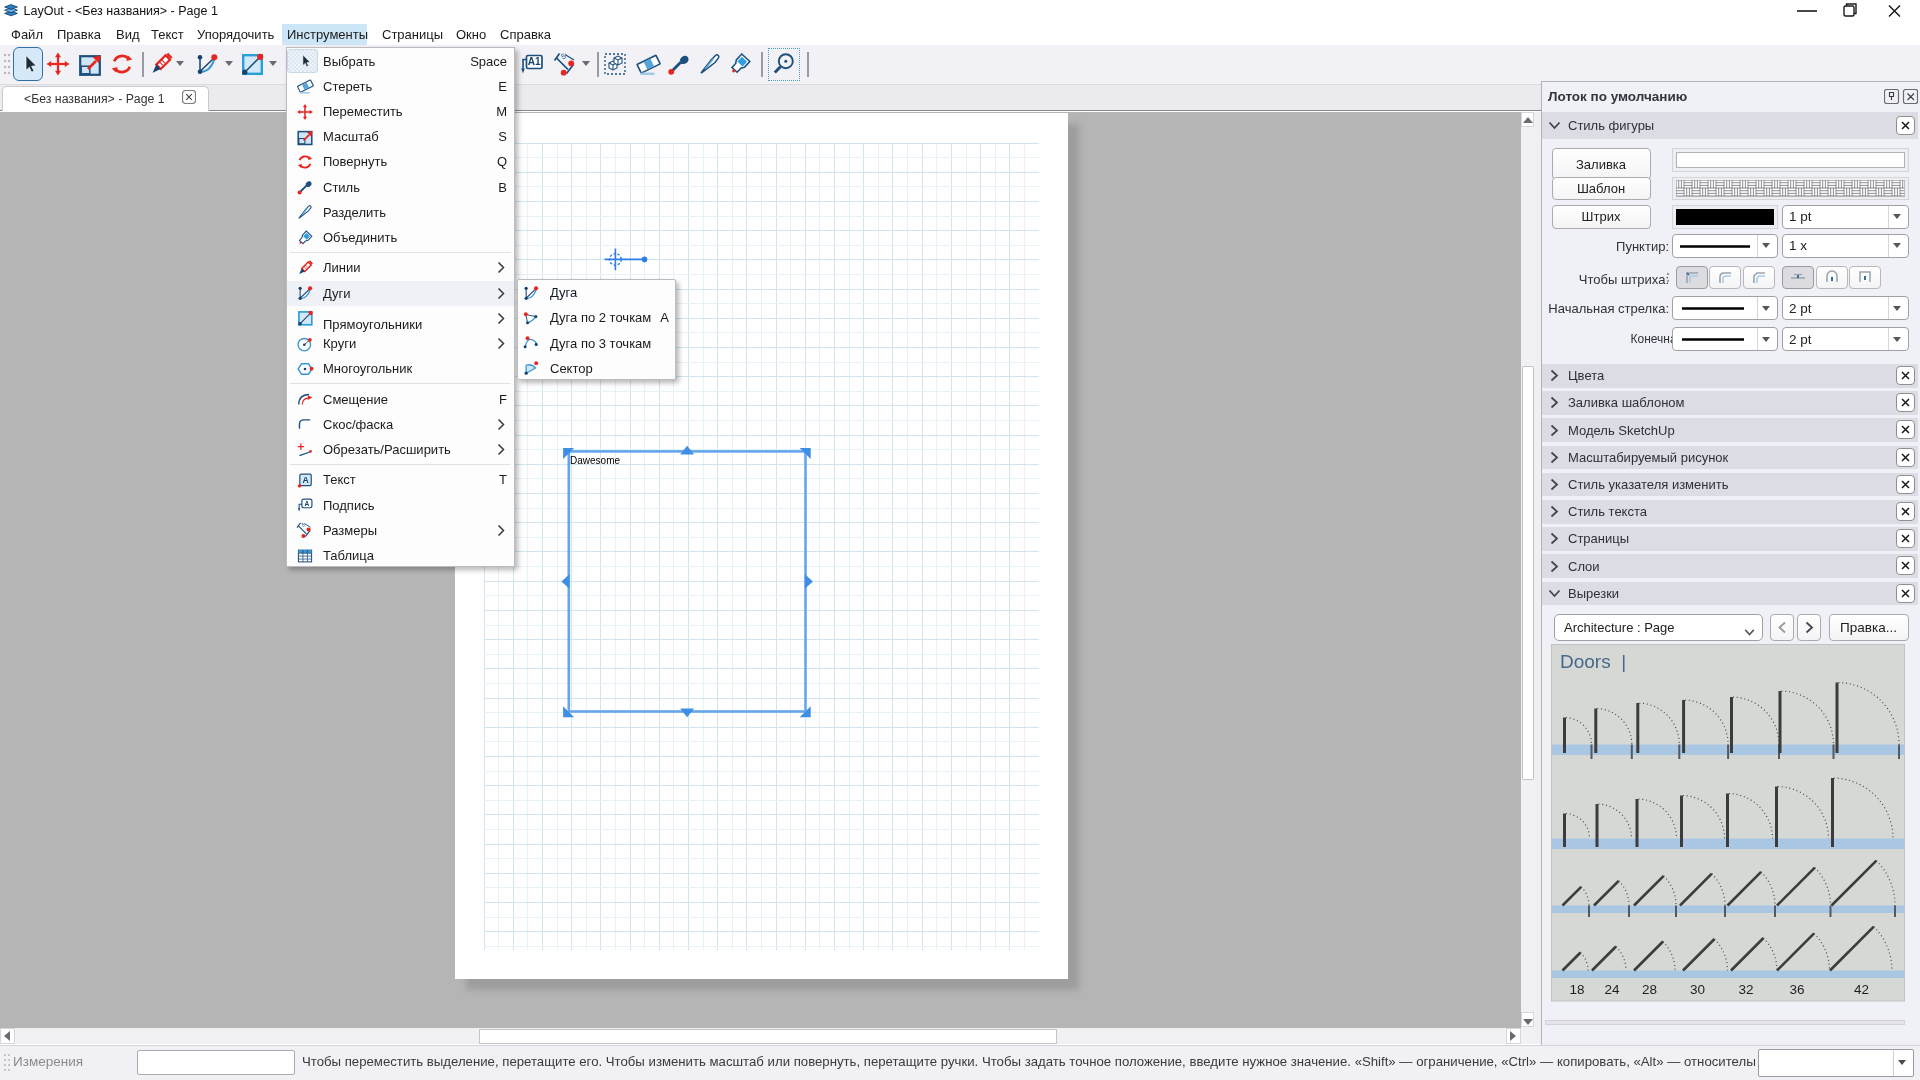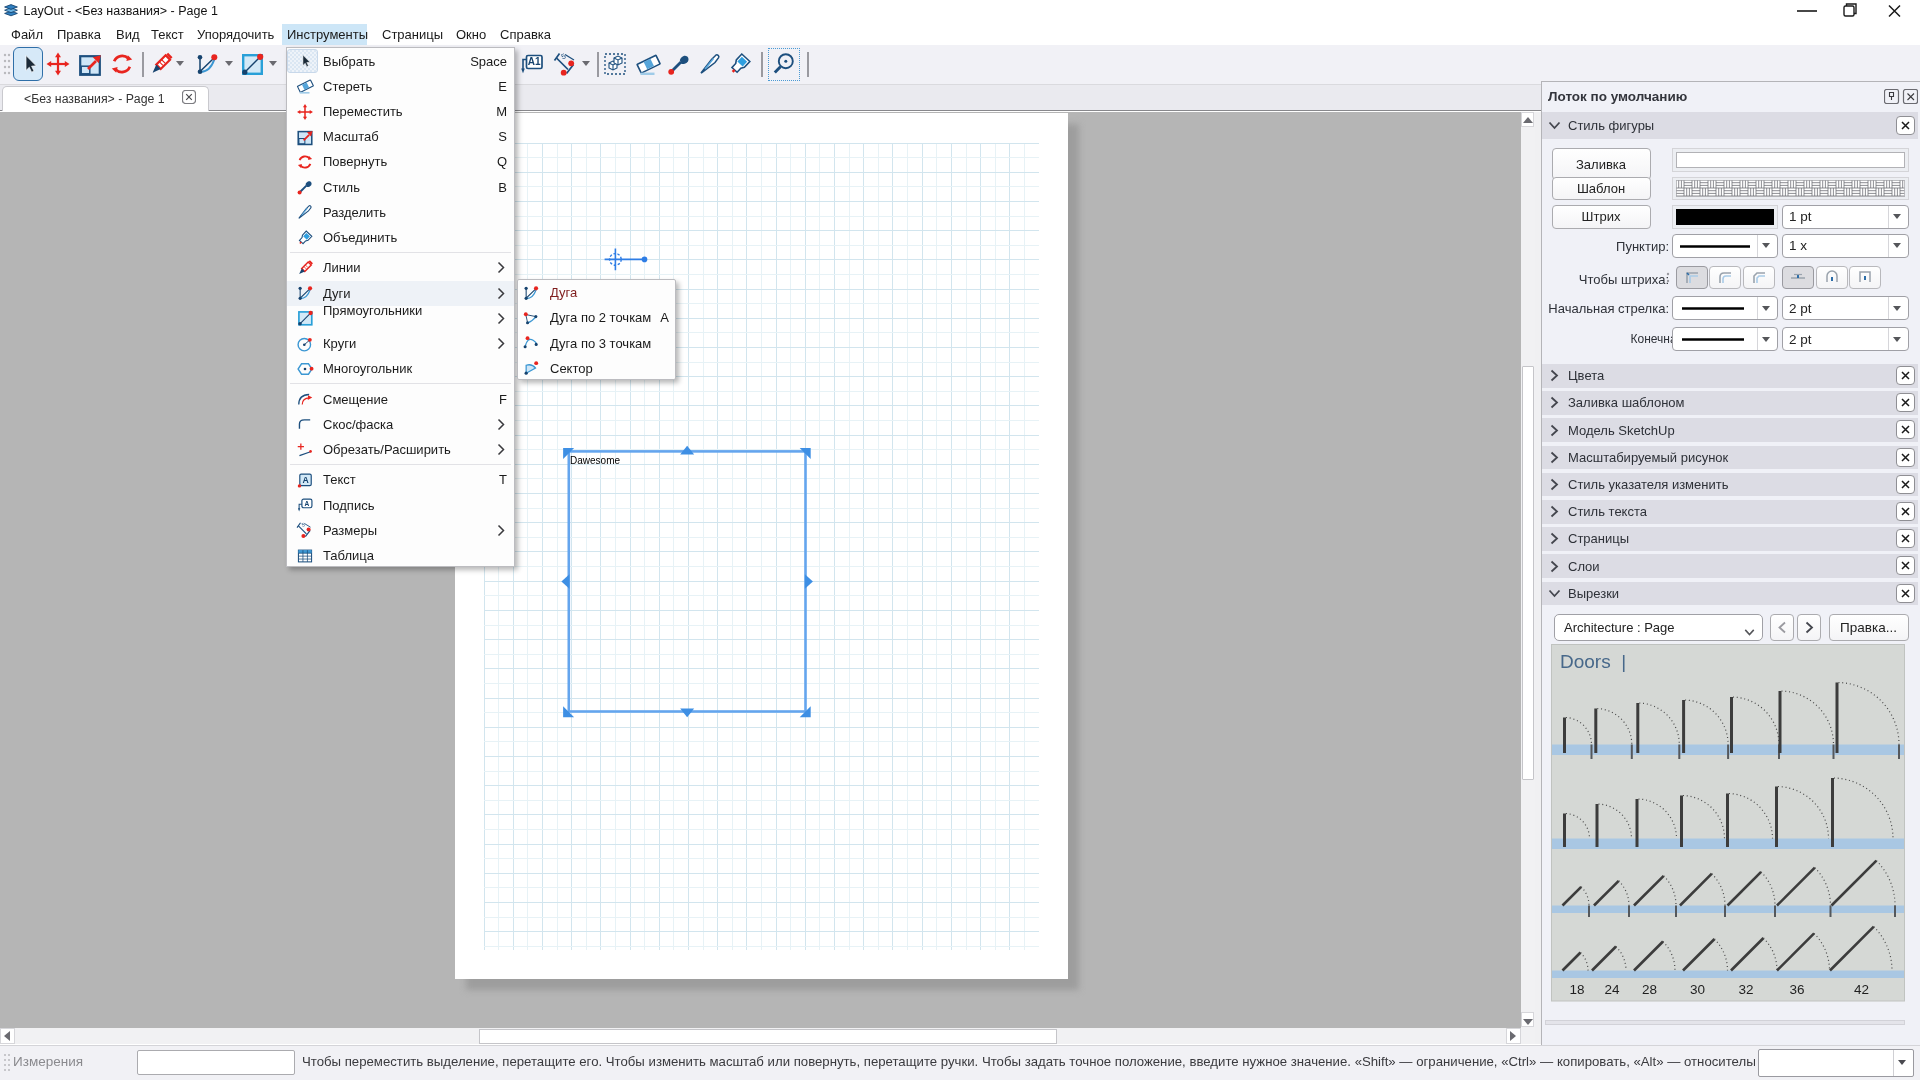--- a/index.html
+++ b/index.html
@@ -817,21 +817,21 @@
 <svg style="position:absolute;left:296px;top:284.09999999999997px" width="18" height="18">
     <use href="#i-arc"></use>
   </svg>
 <div class="abs" style="left:323px;top:285.49999999999994px;font-size:13px;color:#1b1b1b">Дуги</div>
 <svg class="abs" style="left:497px;top:286.49999999999994px" width="8" height="13">
     <path d="M1.5 1.5 L6.5 6.5 L1.5 11.5" fill="none" stroke="#3a3a3e" stroke-width="1.5"></path>
   </svg>
 <svg style="position:absolute;left:296px;top:309.29999999999995px" width="18" height="18">
     <use href="#i-rect"></use>
   </svg>
-<div class="abs" style="left:323px;top:303px;font-size:13px;color:#1b1b1b">Прямоугольники</div>
+<div class="abs" style="left:323px;top:317px;font-size:13px;color:#1b1b1b">Прямоугольники</div>
 <svg class="abs" style="left:497px;top:311.69999999999993px" width="8" height="13">
     <path d="M1.5 1.5 L6.5 6.5 L1.5 11.5" fill="none" stroke="#3a3a3e" stroke-width="1.5"></path>
   </svg>
 <svg style="position:absolute;left:296px;top:334.49999999999994px" width="18" height="18">
     <use href="#i-circle"></use>
   </svg>
 <div class="abs" style="left:323px;top:335.8999999999999px;font-size:13px;color:#1b1b1b">Круги</div>
 <svg class="abs" style="left:497px;top:336.8999999999999px" width="8" height="13">
     <path d="M1.5 1.5 L6.5 6.5 L1.5 11.5" fill="none" stroke="#3a3a3e" stroke-width="1.5"></path>
   </svg>
@@ -877,21 +877,21 @@
     <path d="M1.5 1.5 L6.5 6.5 L1.5 11.5" fill="none" stroke="#3a3a3e" stroke-width="1.5"></path>
   </svg>
 <svg style="position:absolute;left:296px;top:546.4999999999999px" width="18" height="18">
     <use href="#i-table"></use>
   </svg>
 <div class="abs" style="left:323px;top:547.8999999999999px;font-size:13px;color:#1b1b1b">Таблица</div>
 <div class="abs" style="left:517px;top:279.3px;width:159px;height:101px;background:#fdfdfd;border:1px solid #bcbcc0;border-radius:2px;box-shadow:3px 3px 5px rgba(0,0,0,0.28)"></div>
 <svg style="position:absolute;left:522px;top:283.70000000000005px" width="18" height="18">
     <use href="#i-arc"></use>
   </svg>
-<div class="abs" style="left:550px;top:285.1px;font-size:13px;color:#7f1d1d">Дуга</div>
+<div class="abs" style="left:550px;top:285.1px;font-size:13px;color:#0f172a">Дуга</div>
 <svg style="position:absolute;left:522px;top:308.90000000000003px" width="18" height="18">
     <use href="#i-arc2"></use>
   </svg>
 <div class="abs" style="left:550px;top:310.3px;font-size:13px;color:#1b1b1b">Дуга по 2 точкам</div>
 <div class="abs" style="left:517px;top:310.3px;width:152px;text-align:right;font-size:13px;color:#1b1b1b">A</div>
 <svg style="position:absolute;left:522px;top:334.1px" width="18" height="18">
     <use href="#i-arc3"></use>
   </svg>
 <div class="abs" style="left:550px;top:335.5px;font-size:13px;color:#1b1b1b">Дуга по 3 точкам</div>
 <svg style="position:absolute;left:522px;top:359.3px" width="18" height="18">

